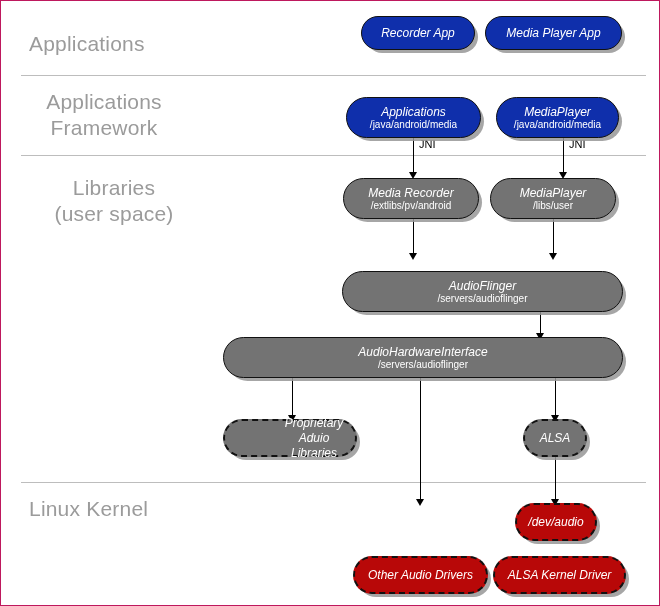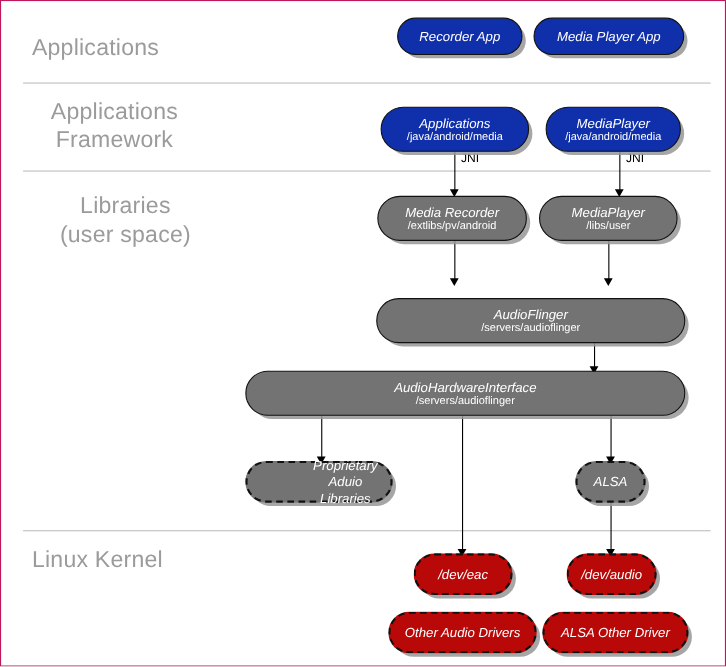--- a/index.html
+++ b/index.html
@@ -175,29 +175,26 @@
 
   <div class="node green dashed two-line" style="left:222px; top:418px; width:134px; height:38px;">
     <span class="title" style="white-space:pre-line;">Proprietary Aduio
 Libraries</span>
   </div>
 
   <div class="node green dashed" style="left:522px; top:418px; width:64px; height:38px;">
     <span class="title">ALSA</span>
   </div>
 
-  <div class="node red dashed" style="left:375px; top:502px; width:90px; height:38px;">
-    <span class="title">/dev/eac</span>
-  </div>
 
   <div class="node red dashed" style="left:514px; top:502px; width:82px; height:38px;">
     <span class="title">/dev/audio</span>
   </div>
 
   <div class="node red dashed" style="left:352px; top:555px; width:135px; height:38px;">
     <span class="title">Other Audio Drivers</span>
   </div>
 
   <div class="node red dashed" style="left:492px; top:555px; width:133px; height:38px;">
-    <span class="title">ALSA Other Driver</span>
+    <span class="title">ALSA Kernel Driver</span>
   </div>
 
 </div>
 
 </body></html>

